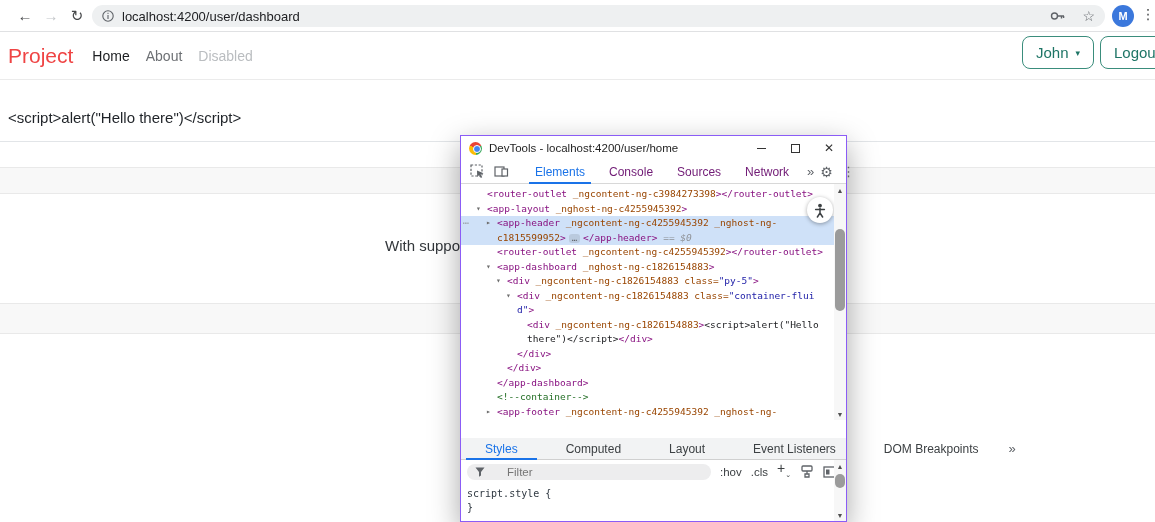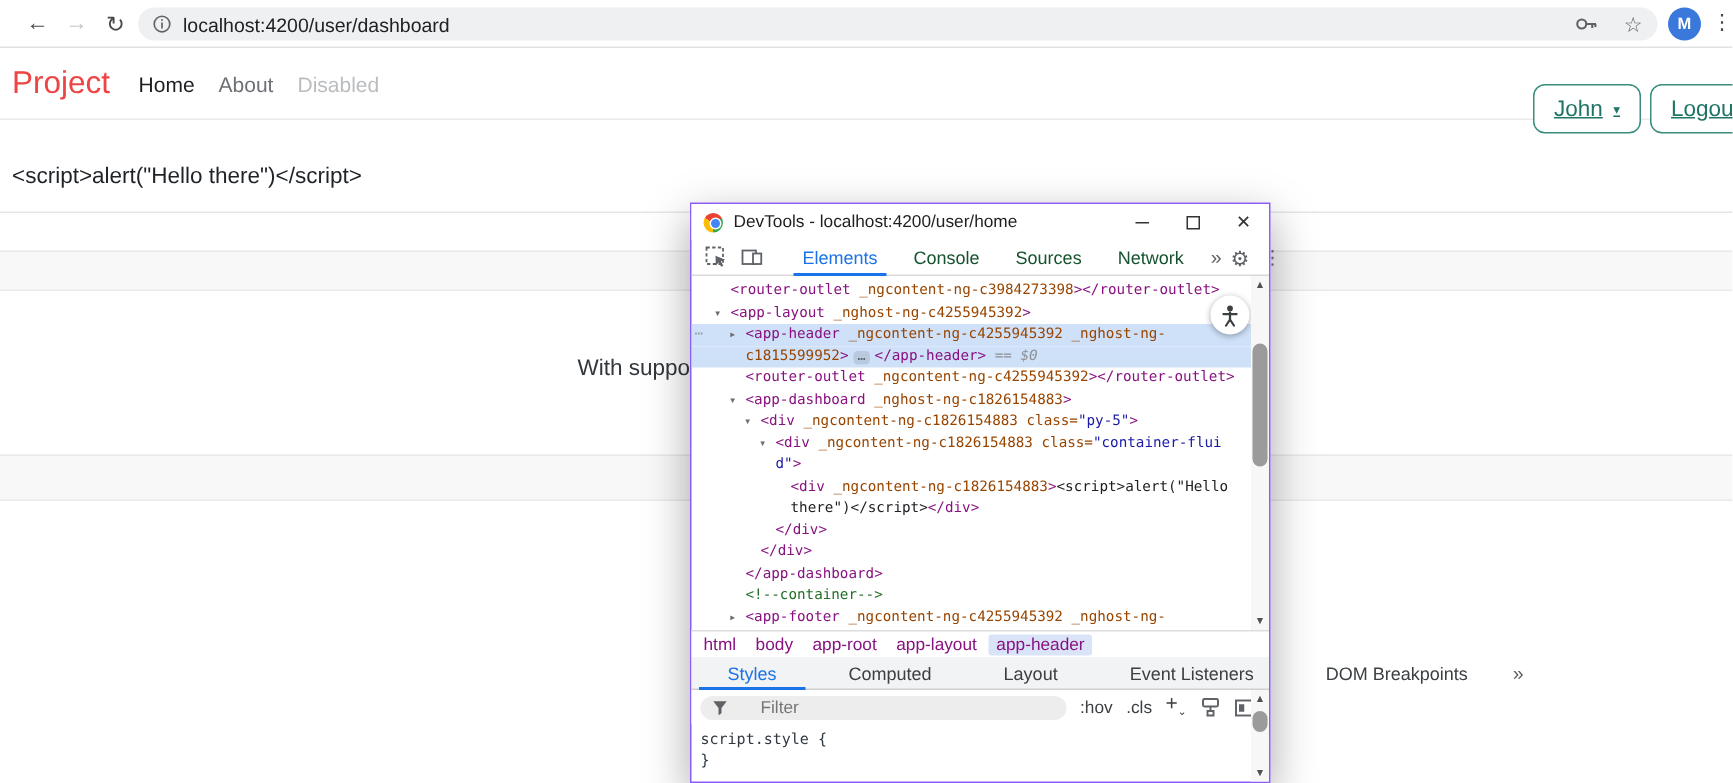--- a/index.html
+++ b/index.html
@@ -24,23 +24,23 @@
 
   
   .app-navbar { position:absolute; left:0; top:32px; width:1155px; height:48px; background:#fff;
                 border-bottom:1px solid #ebebeb; display:flex; align-items:center; }
   .brand { margin-left:8px; font-size:21px; color:#ef4444; }
   .nav-items { display:flex; margin-left:19px; gap:16px; font-size:14px; }
   .nav-item { cursor:pointer; }
   .nav-item.active { color:#1c1e21; font-weight:500; }
   .nav-item.normal { color:#6d7074; }
   .nav-item.disabled { color:#babdc0; cursor:default; }
-  .btn-outline { position:absolute; top:56px; height:33px; border:1px solid #3a8d7c; border-radius:8px;
+  .btn-outline { position:absolute; top:36px; height:33px; border:1px solid #3a8d7c; border-radius:8px;
                  background:#fff; color:#1e7566; font-size:15px; padding:0 13px;
-                 display:flex; align-items:center; gap:7px; cursor:pointer;text-decoration:underline; }
+                 display:flex; align-items:center; gap:7px; cursor:pointer; }
   .btn-user { left:1022px; }
   .btn-logout { left:1100px; width:72px; }
   .caret { font-size:9px; }
 
   
   .script-text { position:absolute; left:8px; top:109px; font-size:15px; color:#1f2328; }
   .hr-line { position:absolute; left:0; top:141px; width:1155px; height:1px; background:#e2e5e8; }
   .strip { position:absolute; left:0; width:1155px; background:#f8f8f8;
            border-top:1px solid #e9e9e9; border-bottom:1px solid #e9e9e9; }
   .strip1 { top:167px; height:27px; }
@@ -58,21 +58,21 @@
   .dt-title { font-size:11.5px; color:#1f1f1f; }
   .win-controls { margin-left:auto; display:flex; }
   .win-btn { width:34px; height:24px; display:flex; align-items:center; justify-content:center;
              color:#333; cursor:pointer; font-size:12px; }
   .min-glyph { width:9px; height:1px; background:#333; display:block; }
   .max-glyph { width:9px; height:9px; border:1px solid #333; display:block; }
 
   .dt-toolbar { height:24px; border-bottom:1px solid #d8d8d8; display:flex; align-items:center; }
   .tool-icon { margin-left:9px; display:flex; align-items:center; cursor:pointer; }
   .dt-tabs { display:flex; margin-left:14px; height:24px; }
-  .dt-tab { padding:0 12px; display:flex; align-items:center; font-size:12px; color:#14532d;
+  .dt-tab { padding:0 12px; display:flex; align-items:center; font-size:12px; color:#701a75;
             cursor:pointer; position:relative; white-space:nowrap; }
   .dt-tab.active { color:#1a73e8; }
   .dt-tab.active::after { content:""; position:absolute; left:6px; right:6px; bottom:0; height:2px; background:#1a73e8; }
   .more-tabs { font-size:13px; color:#5f6368; padding:0 6px; cursor:pointer; }
   .toolbar-right { margin-left:auto; display:flex; align-items:center; gap:5px; margin-right:6px; }
   .gear { font-size:14px; color:#5f6368; cursor:pointer; }
   .dt-kebab { font-size:13px; color:#5f6368; cursor:pointer; padding:0 4px; }
 
   .dom-tree { position:absolute; left:0; top:48px; width:373px; height:236px; overflow:hidden;
               font-family:"DejaVu Sans Mono", monospace; font-size:9.5px; padding-top:3px; }
@@ -242,27 +242,20 @@
         <path d="M7 5.2 V10 M2.6 6.4 L11.4 6.4 M7 10 L4.4 14 M7 10 L9.6 14" stroke="#3c4043" stroke-width="1.5" fill="none" stroke-linecap="round"></path>
       </svg>
   </span>
 
   <div class="v-scroll tree-scroll">
     <span class="scroll-arrow" style="top:0;">▲</span>
     <span class="scroll-thumb" style="top:45px; height:82px;"></span>
     <span class="scroll-arrow" style="bottom:0;">▼</span>
   </div>
 
-  <div class="crumb-bar">
-      <span class="crumb">html</span>
-      <span class="crumb">body</span>
-      <span class="crumb">app-root</span>
-      <span class="crumb">app-layout</span>
-      <span class="crumb active">app-header</span>
-    </div>
 
   <div class="side-tabs">
       <span class="side-tab active">Styles</span>
       <span class="side-tab">Computed</span>
       <span class="side-tab">Layout</span>
       <span class="side-tab">Event Listeners</span>
       <span class="side-tab">DOM Breakpoints</span>
       <span class="more-tabs">»</span>
     </div>
 

